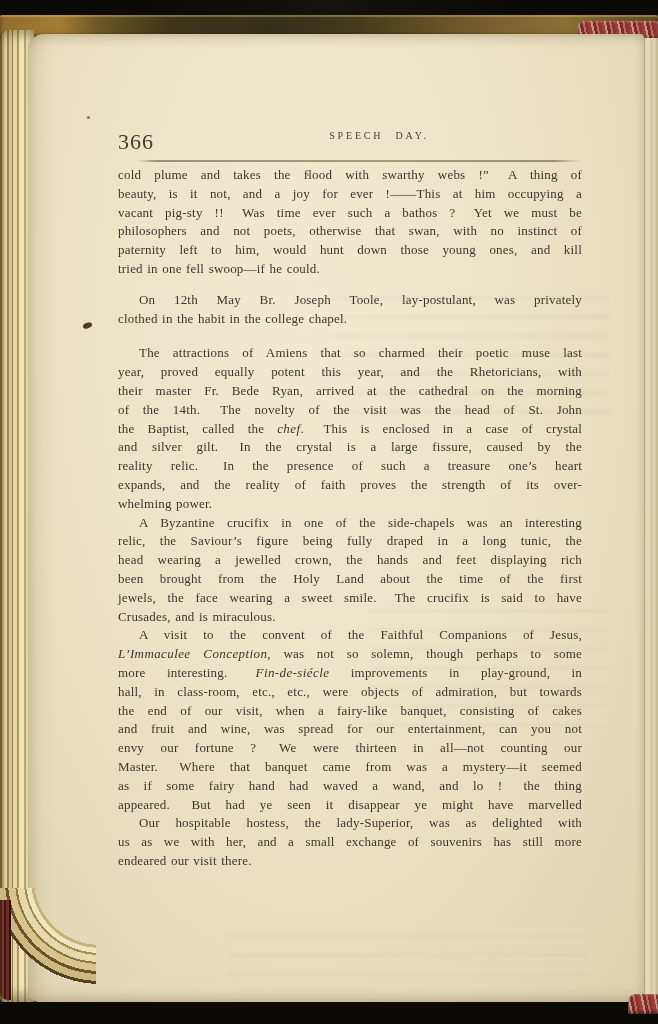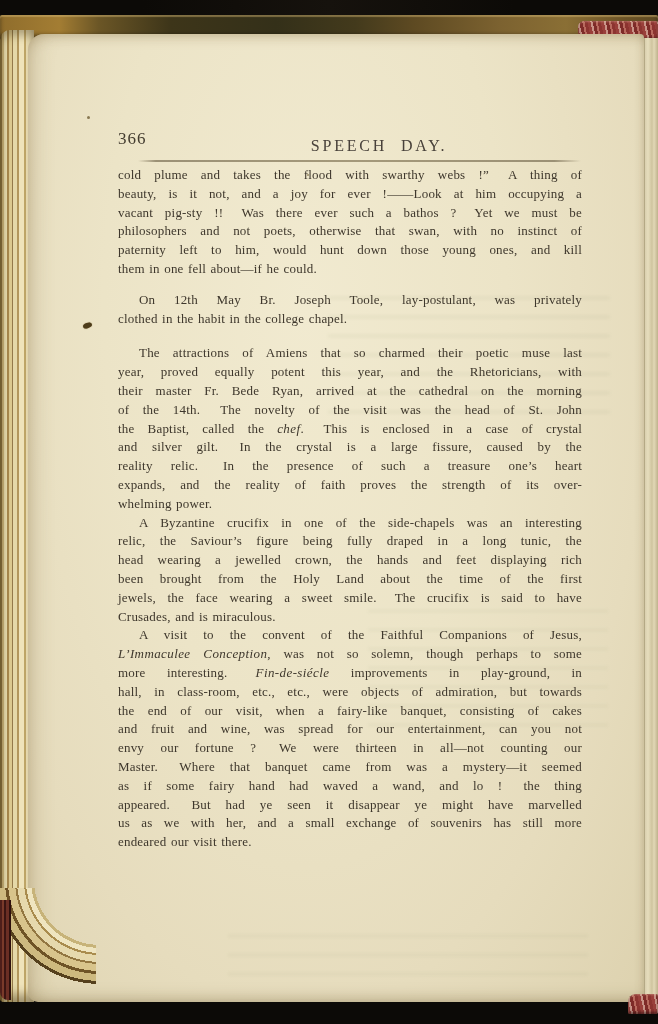--- a/index.html
+++ b/index.html
@@ -42,23 +42,23 @@
     border-radius:0 0 0 26px;
     background:
       repeating-radial-gradient(circle at 104% -8%,rgba(0,0,0,0) 0 66px,#c7b379 66px 69px,#efe5c0 69px 74px,#a98c4e 74px 76px,#e6d9ad 76px 83px,#927641 83px 85px,#d8c48c 85px 92px,#6e5326 92px 95px,#cdb97f 95px 102px,#55401d 102px 105px,rgba(0,0,0,0) 105px);}
   
   .cover-red{position:absolute;left:0;top:900px;width:11px;height:100px;
     background:repeating-linear-gradient(90deg,#4e1e1a 0 2px,#7a3a2a 2px 4px,#3c1512 4px 6px,#6b2e24 6px 9px,#2e100d 9px 11px);
     border-radius:0 0 0 8px;}
   
   .text-col{position:absolute;left:90px;top:93px;width:464px;color:#3e372c;}
   .pg-header{position:relative;height:24px;}
-  .folio{position:absolute;left:0;top:2px;font-size:17px;letter-spacing:1px;color:#433c30;}
-  .running-title{position:absolute;left:calc(50% + 29px);transform:translateX(-50%);top:10px;
-    font-size:16px;letter-spacing:2.8px;word-spacing:7px;color:#48413a;white-space:nowrap;text-align:right;}
+  .folio{position:absolute;left:0;top:2px;font-size:22px;letter-spacing:1px;color:#433c30;}
+  .running-title{position:absolute;left:calc(50% + 29px);transform:translateX(-50%);top:3px;
+    font-size:10px;letter-spacing:2.8px;word-spacing:7px;color:#48413a;white-space:nowrap;text-align:right;}
   .rule{margin:9px 0 0 20px;width:443px;height:2px;
     background:linear-gradient(90deg,rgba(130,120,95,0) 0,#8d8267 4%,#978b6c 50%,#8d8267 94%,rgba(130,120,95,0) 100%);
     opacity:.85;}
   .page-body{margin-top:4px;font-size:13px;line-height:18.8px;letter-spacing:.2px;word-spacing:1px;}
   .para{margin:0;}
   .para.gap-sm{margin-top:12px;}
   .para.gap-lg{margin-top:16px;}
   .tline{display:block;text-align:justify;text-align-last:justify;white-space:normal;}
   .tline.last{text-align-last:left;}
   .tline.indent{text-indent:21px;}
@@ -93,25 +93,25 @@
 
     <div class="text-col">
       <div class="pg-header">
         <span class="folio">366</span>
         <span class="running-title">SPEECH DAY.</span>
       </div>
       <div class="rule"></div>
       <div class="page-body" id="page-body">
           <p class="para">
             <span class="tline">cold plume and takes the flood with swarthy webs !”  A thing of</span>
-            <span class="tline">beauty, is it not, and a joy for ever !——Look at him occupying a</span>
-            <span class="tline">vacant pig-sty !!  Was there ever such a bathos ?  Yet we must be</span>
+            <span class="tline">beauty, is it not, and a joy for ever !——This at him occupying a</span>
+            <span class="tline">vacant pig-sty !!  Was time ever such a bathos ?  Yet we must be</span>
             <span class="tline">philosophers and not poets, otherwise that swan, with no instinct of</span>
             <span class="tline">paternity left to him, would hunt down those young ones, and kill</span>
-            <span class="tline last">them in one fell about—if he could.</span>
+            <span class="tline last">tried in one fell swoop—if he could.</span>
           </p>
           <p class="para gap-sm">
             <span class="tline indent">On 12th May Br. Joseph Toole, lay-postulant, was privately</span>
             <span class="tline last">clothed in the habit in the college chapel.</span>
           </p>
           <p class="para gap-lg">
             <span class="tline indent">The attractions of Amiens that so charmed their poetic muse last</span>
             <span class="tline">year, proved equally potent this year, and the Rhetoricians, with</span>
             <span class="tline">their master Fr. Bede Ryan, arrived at the cathedral on the morning</span>
             <span class="tline">of the 14th.  The novelty of the visit was the head of St. John</span>
@@ -135,20 +135,21 @@
             <span class="tline">more interesting.  <i>Fin-de-siécle</i> improvements in play-ground, in</span>
             <span class="tline">hall, in class-room, etc., etc., were objects of admiration, but towards</span>
             <span class="tline">the end of our visit, when a fairy-like banquet, consisting of cakes</span>
             <span class="tline">and fruit and wine, was spread for our entertainment, can you not</span>
             <span class="tline">envy our fortune ?  We were thirteen in all—not counting our</span>
             <span class="tline">Master.  Where that banquet came from was a mystery—it seemed</span>
             <span class="tline">as if some fairy hand had waved a wand, and lo !  the thing</span>
             <span class="tline">appeared.  But had ye seen it disappear ye might have marvelled</span>
           </p>
           <p class="para">
+            <span class="tline indent">Our hospitable hostess, the lady-Superior, was as delighted with</span>
             <span class="tline">us as we with her, and a small exchange of souvenirs has still more</span>
             <span class="tline last">endeared our visit there.</span>
           </p>
         </div>
     </div>
   </div>
 
   <div class="fore-edge"></div>
   <div class="corner-stack"></div>
   <div class="cover-red"></div>

